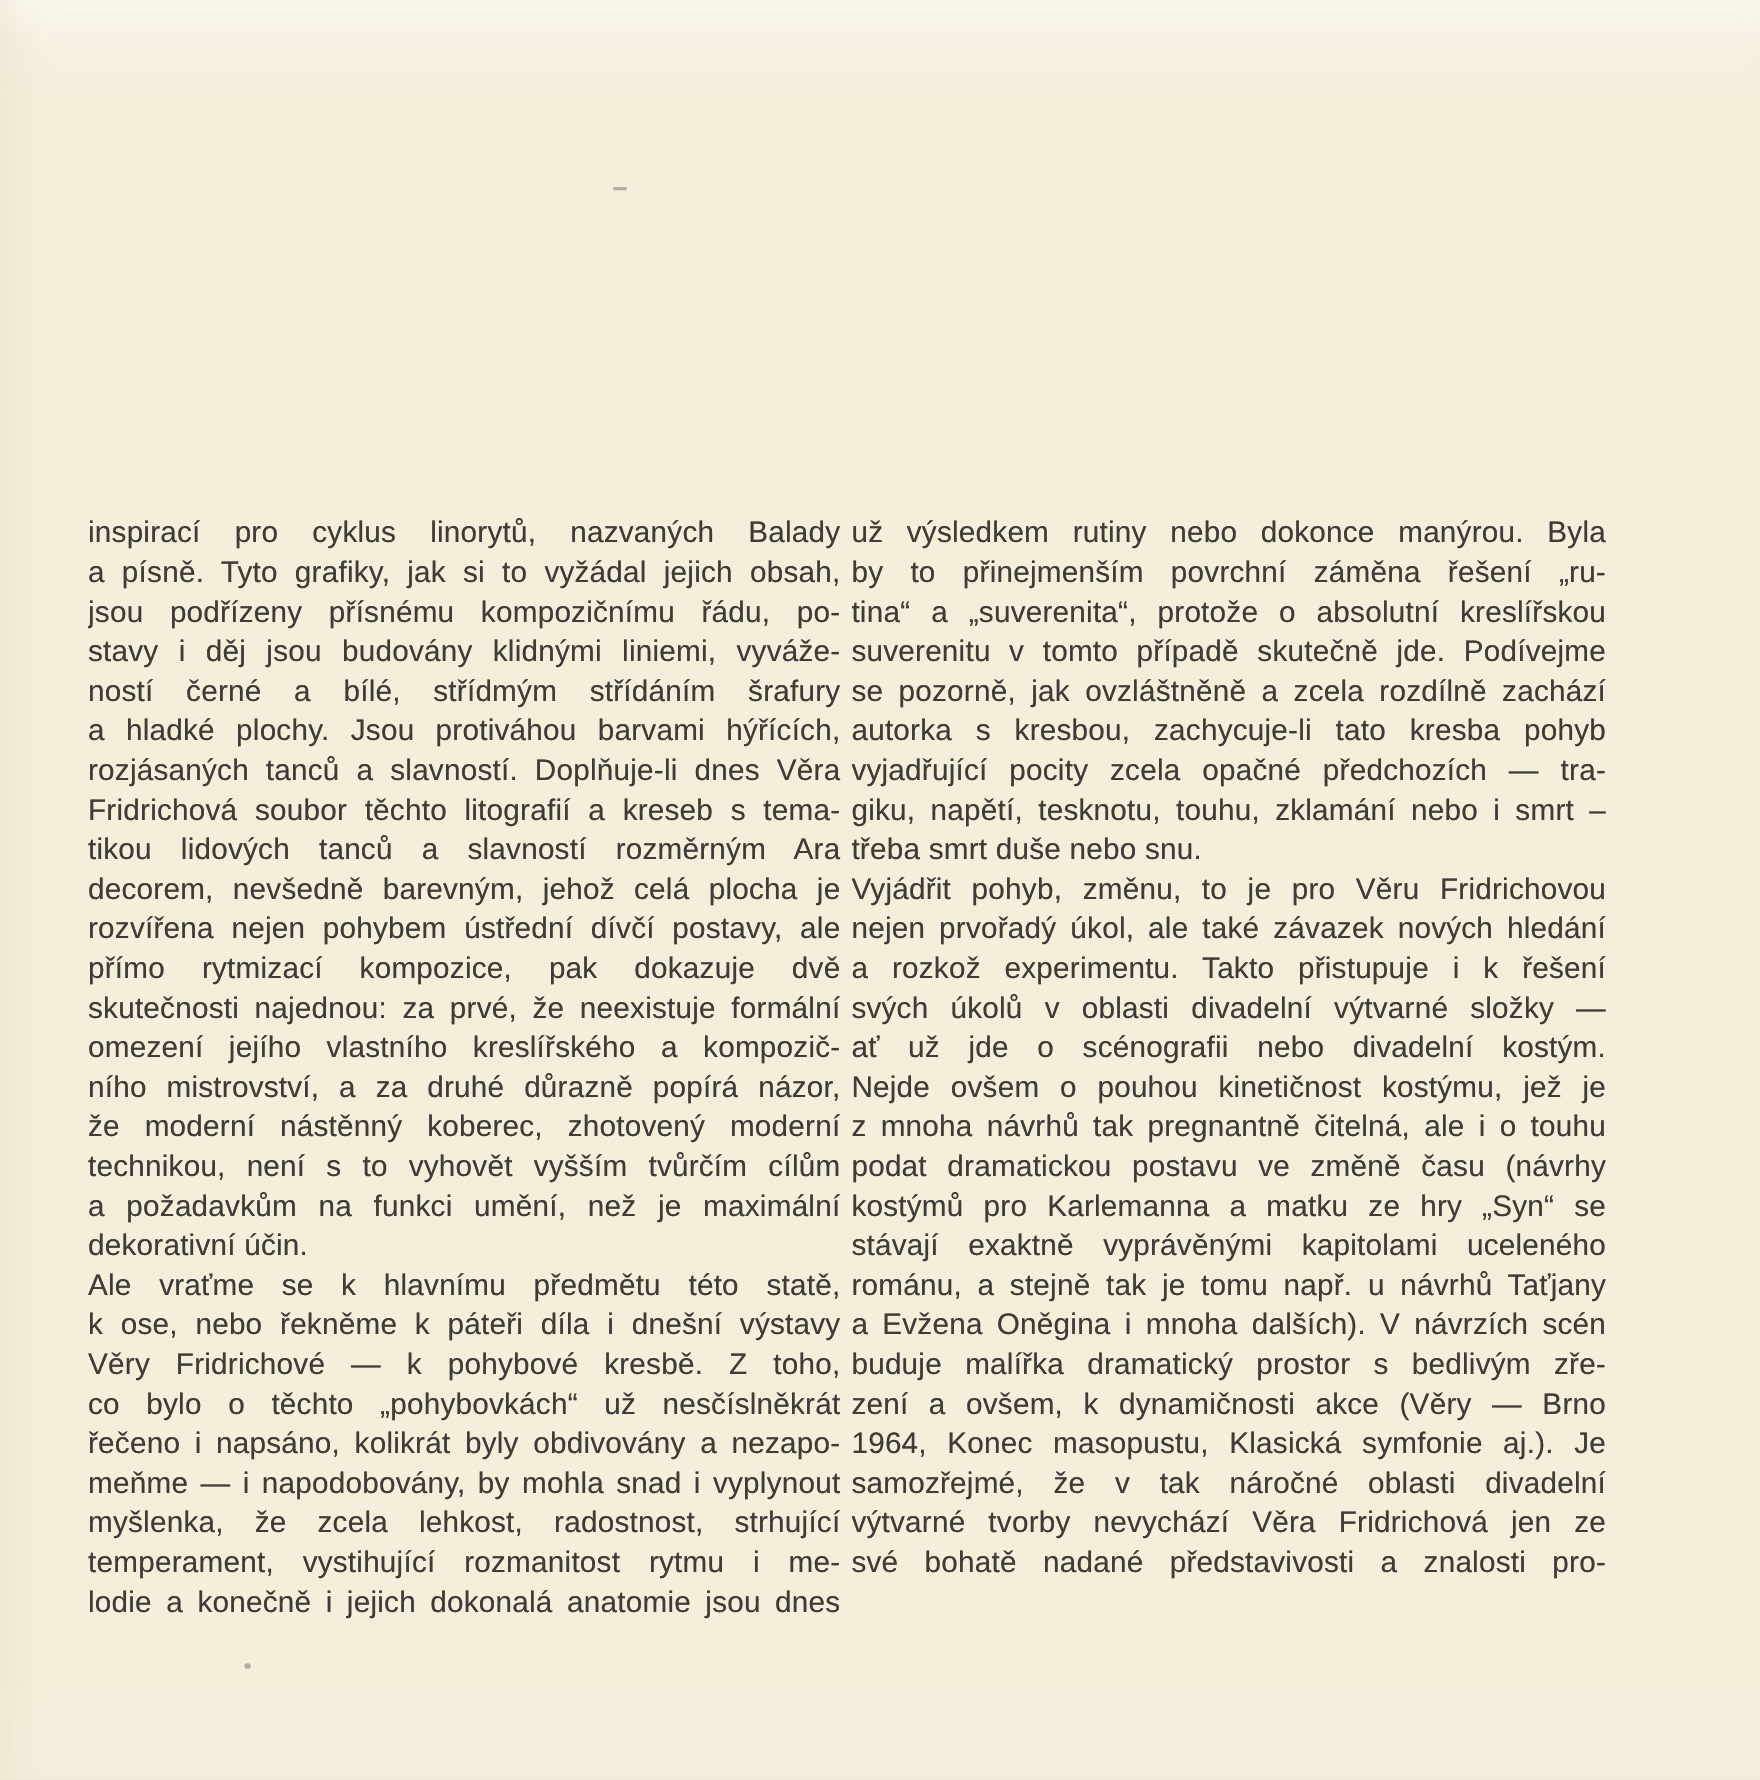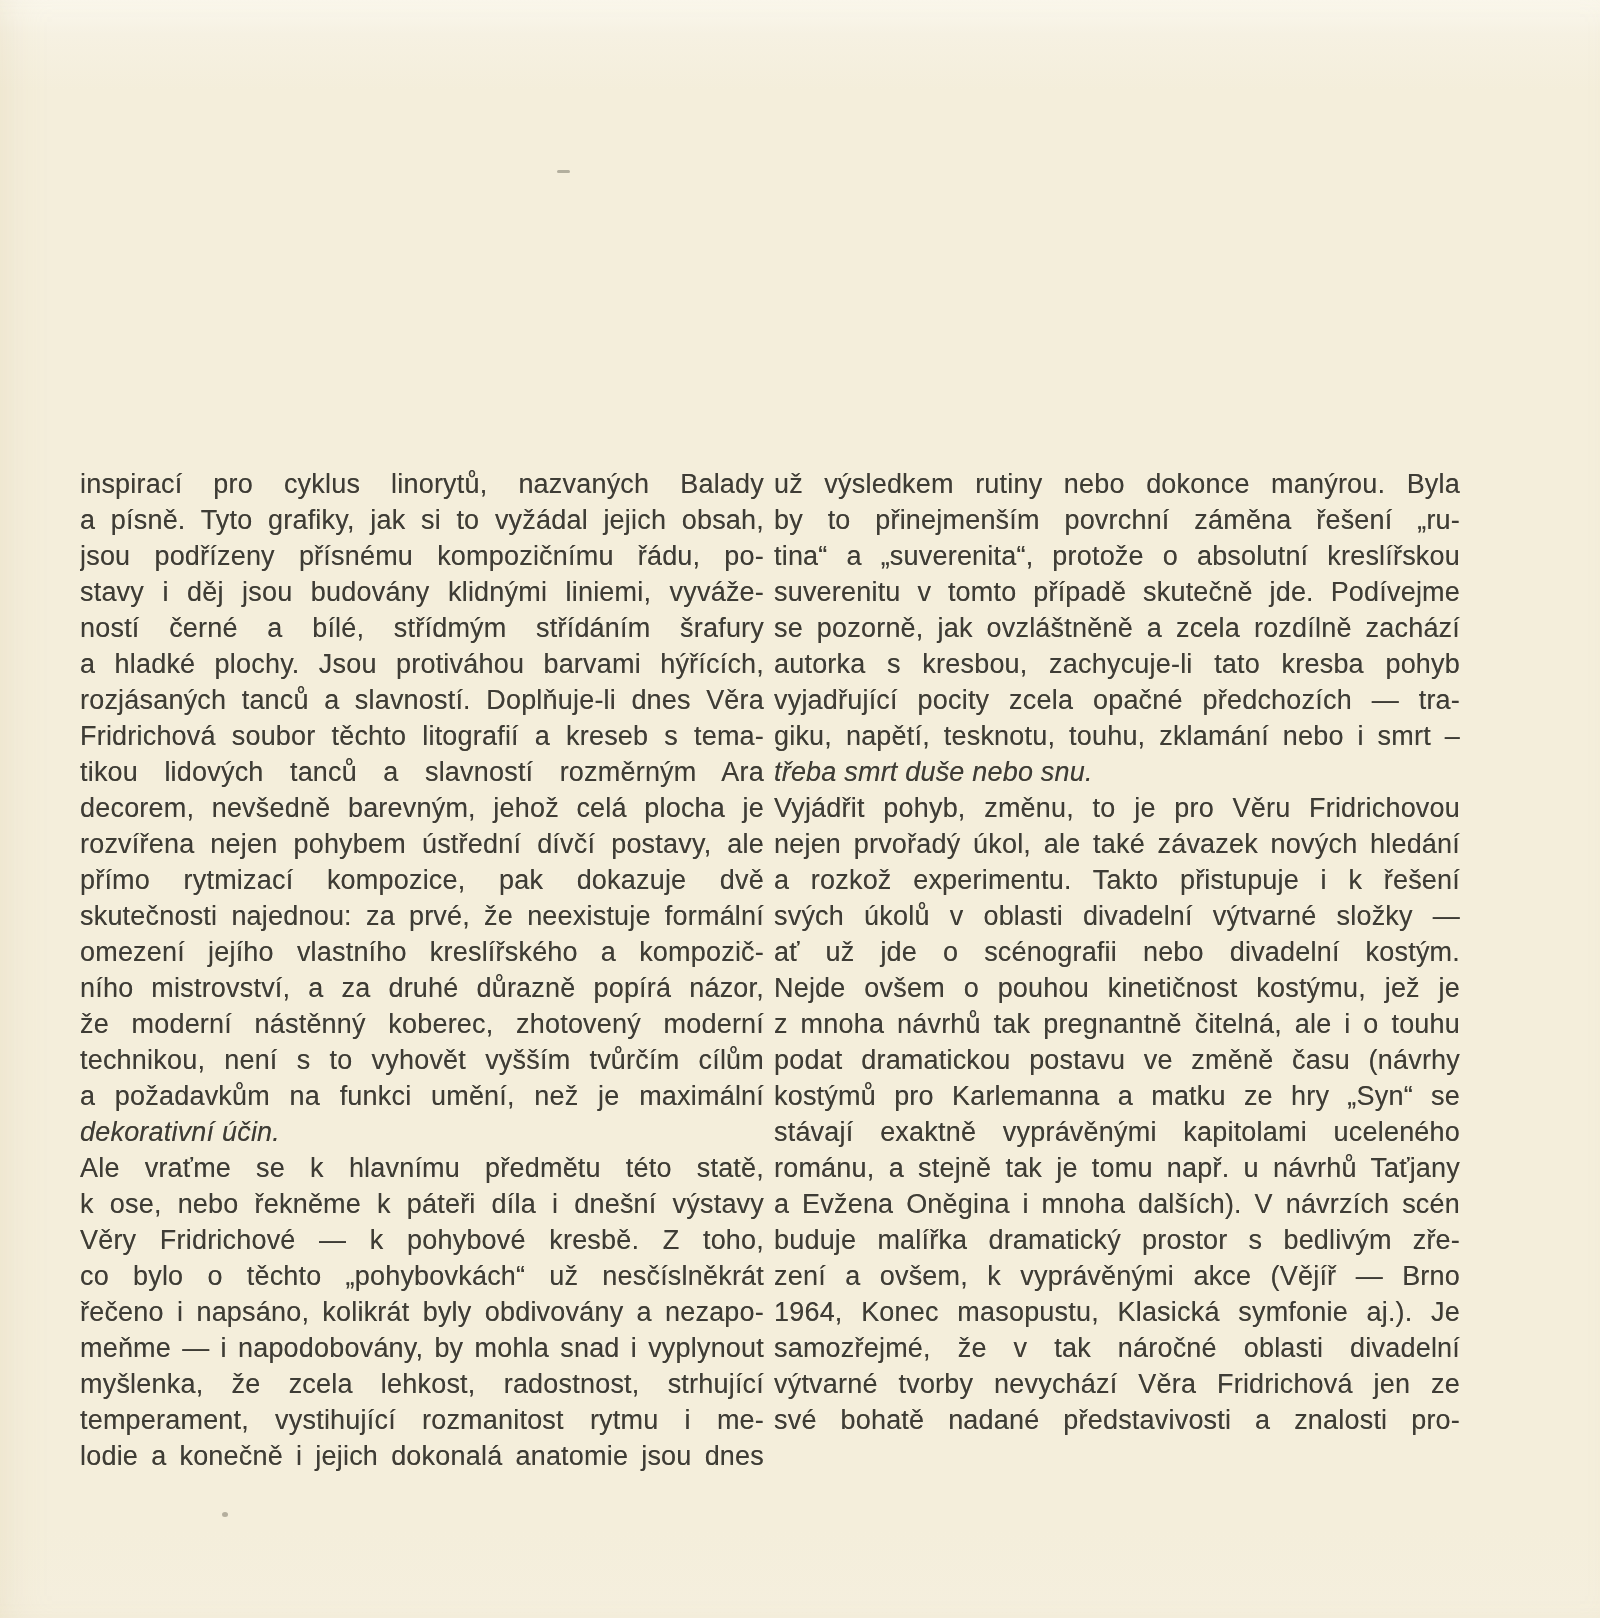--- a/index.html
+++ b/index.html
@@ -34,21 +34,20 @@
   .col-right { left: 774px; width: 686px; }
   .ln {
     height: 36px;
     overflow: hidden;
     text-align: justify;
     text-align-last: justify;
     white-space: normal;
   }
   .ln.end {
     text-align-last: left;
-    font-style: italic;
   }
   .speck-dash {
     position: absolute;
     left: 557px;
     top: 170px;
     width: 13px;
     height: 3px;
     background: rgba(100,97,85,0.45);
     border-radius: 2px;
   }
@@ -117,20 +116,20 @@
     <div class="ln">svých úkolů v oblasti divadelní výtvarné složky —</div>
     <div class="ln">ať už jde o scénografii nebo divadelní kostým.</div>
     <div class="ln">Nejde ovšem o pouhou kinetičnost kostýmu, jež je</div>
     <div class="ln">z mnoha návrhů tak pregnantně čitelná, ale i o touhu</div>
     <div class="ln">podat dramatickou postavu ve změně času (návrhy</div>
     <div class="ln">kostýmů pro Karlemanna a matku ze hry „Syn“ se</div>
     <div class="ln">stávají exaktně vyprávěnými kapitolami uceleného</div>
     <div class="ln">románu, a stejně tak je tomu např. u návrhů Taťjany</div>
     <div class="ln">a Evžena Oněgina i mnoha dalších). V návrzích scén</div>
     <div class="ln">buduje malířka dramatický prostor s bedlivým zře-</div>
-    <div class="ln">zení a ovšem, k vyprávěnými akce (Vějíř — Brno</div>
+    <div class="ln">zení a ovšem, k dynamičnosti akce (Věry — Brno</div>
     <div class="ln">1964, Konec masopustu, Klasická symfonie aj.). Je</div>
     <div class="ln">samozřejmé, že v tak náročné oblasti divadelní</div>
     <div class="ln">výtvarné tvorby nevychází Věra Fridrichová jen ze</div>
     <div class="ln">své bohatě nadané představivosti a znalosti pro-</div>
   </div>
 
 </div>
 
 </body></html>

